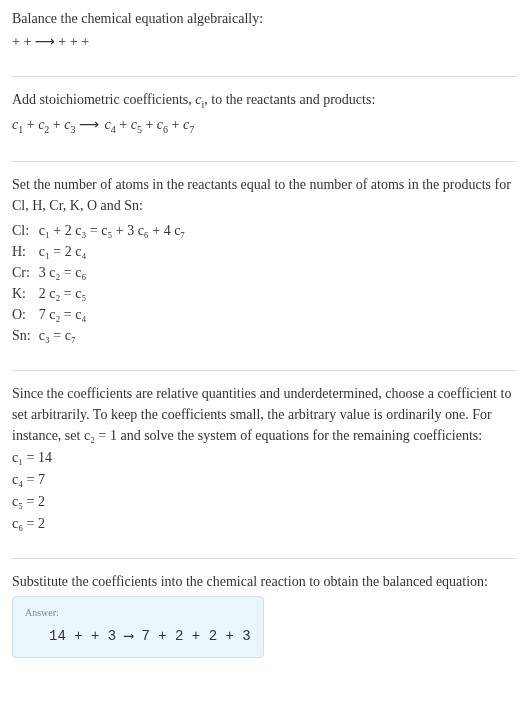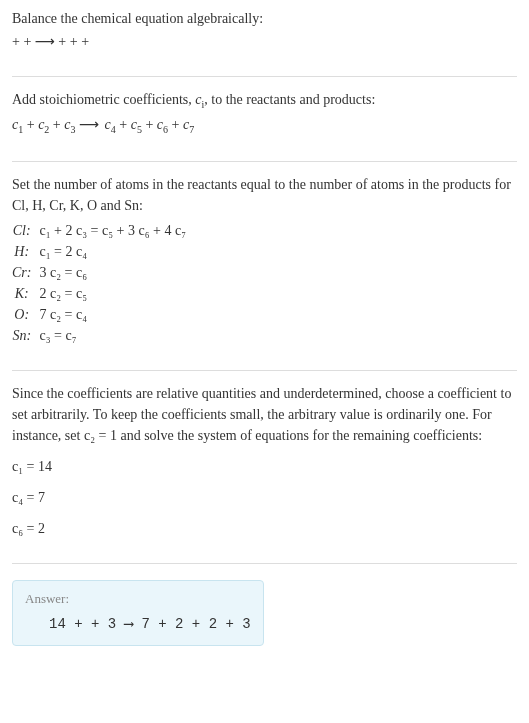--- a/index.html
+++ b/index.html
@@ -37,43 +37,42 @@
     }
     .table {
       display: table;
       margin-top: 4px;
     }
     .row {
       display: table-row;
     }
     .cell-label {
       display: table-cell;
-      text-align: center;
+      text-align: left;
       padding-right: 8px;
       white-space: nowrap;
-      font-style: italic;
     }
     .cell-eq {
       display: table-cell;
       white-space: nowrap;
     }
     .coef-line {
-      margin-top: 10px;
+      margin-top: 1px;
     }
     .answer-box {
       background: #eaf6fb;
       border: 1px solid #c8e4ef;
       border-radius: 4px;
       padding: 8px 12px 10px 12px;
       display: inline-block;
       margin-top: 4px;
     }
     .answer-title {
       color: #888;
-      font-size: 13px;
+      font-size: 10px;
       margin-bottom: 6px;
     }
     .answer-eq {
       padding-left: 24px;
       font-family: Liberation Mono, monospace;
     }
     .arrow {
       letter-spacing: 1px;
     }
   </style>
@@ -139,23 +138,25 @@
     </div>
   </div>
 </div>
 
 <hr class="divider">
 
 <div class="section">
   <div>Since the coefficients are relative quantities and underdetermined, choose a coefficient to set arbitrarily. To keep the coefficients small, the arbitrary value is ordinarily one. For instance, set c₂ = 1 and solve the system of equations for the remaining coefficients:</div>
   <div class="coef-line">c₁ = 14</div>
   <div class="coef-line">c₄ = 7</div>
+  <div class="coef-line">c₅ = 2</div>
   <div class="coef-line">c₆ = 2</div>
 </div>
 
 <hr class="divider">
 
 <div class="section" style="padding-bottom:0;margin-bottom:0;">
+  <div>Substitute the coefficients into the chemical reaction to obtain the balanced equation:</div>
   <div class="answer-box">
     <div class="answer-title">Answer:</div>
     <div class="answer-eq">14  +  + 3  ⟶ 7  + 2  + 2  + 3 </div>
   </div>
 </div>
 
 </body></html>

